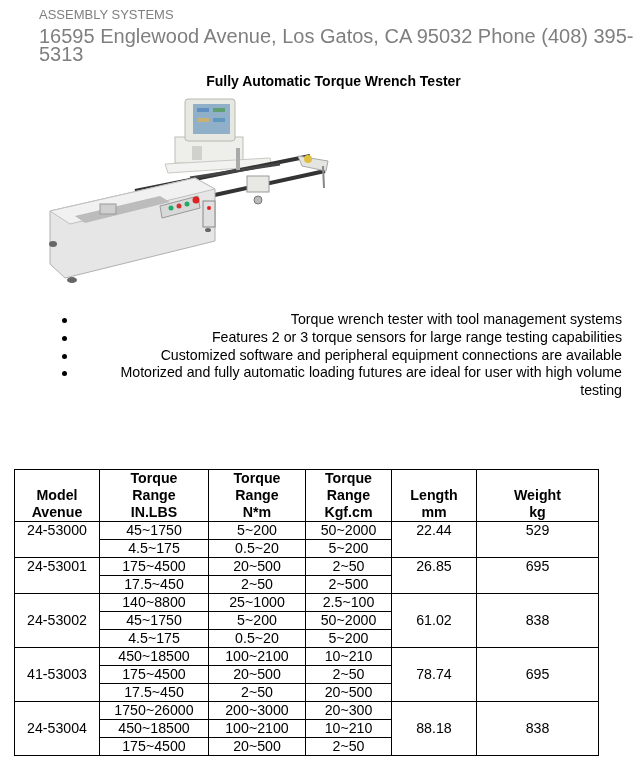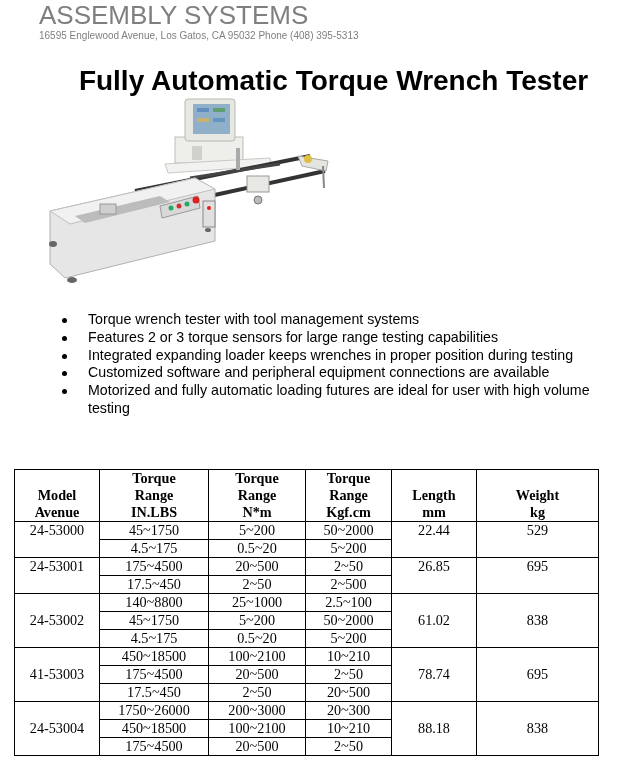--- a/index.html
+++ b/index.html
@@ -2,51 +2,51 @@
 <html><head>
   <meta charset="utf-8">
   <style>
     html, body { margin: 0; padding: 0; background: #ffffff; }
     body {
       width: 637px; height: 769px; position: relative; overflow: hidden;
       font-family: "Liberation Sans", sans-serif; color: #000;
     }
     .company {
       position: absolute; left: 39px; top: 4px;
-      font-size: 26px; color: #7f7f7f; letter-spacing: 0px; line-height: 22px;
+      font-size: 13px; color: #7f7f7f; letter-spacing: 0px; line-height: 22px;
     }
     .address {
       position: absolute; left: 39px; top: 27px;
-      font-size: 10px; color: #7f7f7f; line-height: 18px;
+      font-size: 20px; color: #7f7f7f; line-height: 18px;
     }
     .title {
       position: absolute; left: 0; width: 637px; top: 68px; text-align: center;
-      font-size: 28px; font-weight: bold; line-height: 26px;
+      font-size: 14px; font-weight: bold; line-height: 26px;
       padding-left: 30px; box-sizing: border-box;
     }
     .product-image {
       position: absolute; left: 40px; top: 96px; width: 300px; height: 195px;
     }
     .bullets {
       position: absolute; left: 62px; top: 311px; width: 560px;
       margin: 0; padding: 0; list-style: none;
       font-size: 14.2px; line-height: 17.8px;
     }
-    .bullets li { position: relative; padding-left: 26px; }
+    .bullets li { position: relative; padding-left: 26px; text-align: right; }
     .bullets li .dot {
       position: absolute; left: 0; top: 7px; width: 5px; height: 5px;
       border-radius: 50%; background: #000;
     }
     table.spec {
       position: absolute; left: 14px; top: 469px; width: 584px;
       border-collapse: collapse; table-layout: fixed;
       font-size: 14.2px;
     }
     table.spec th, table.spec td {
-      border: 1.3px solid #000; text-align: center; padding: 0; font-family: Liberation Serif, serif;
+      border: 1.3px solid #000; text-align: center; padding: 0;
     }
     table.spec th {
       font-weight: bold; line-height: 17px; height: 43px; vertical-align: bottom;
       padding-bottom: 0px;
     }
     table.spec td { height: 17px; line-height: 17px; }
     table.spec td.model, table.spec td.len, table.spec td.wt { vertical-align: middle; }
     table.spec td.top { vertical-align: top; }
   </style>
 </head>
@@ -100,21 +100,20 @@
 
     <ellipse cx="13" cy="148" rx="4" ry="3" fill="#666"></ellipse>
     <ellipse cx="32" cy="184" rx="5" ry="3" fill="#666"></ellipse>
     <ellipse cx="168" cy="134" rx="3" ry="2" fill="#666"></ellipse>
   </svg>
 </div>
 
 <ul class="bullets">
   <li><span class="dot"></span><span>Torque wrench tester with tool management systems</span></li>
   <li><span class="dot"></span><span>Features 2 or 3 torque sensors for large range testing capabilities</span></li>
-  <li><span class="dot"></span><span>Integrated expanding loader keeps wrenches in proper position during testing</span></li>
   <li><span class="dot"></span><span>Customized software and peripheral equipment connections are available</span></li>
   <li><span class="dot"></span><span>Motorized and fully automatic loading futures are ideal for user with high volume testing</span></li>
 </ul>
 
 <table class="spec">
   <colgroup>
     <col style="width:85px">
       <col style="width:109px">
       <col style="width:97px">
     <col style="width:86px">

